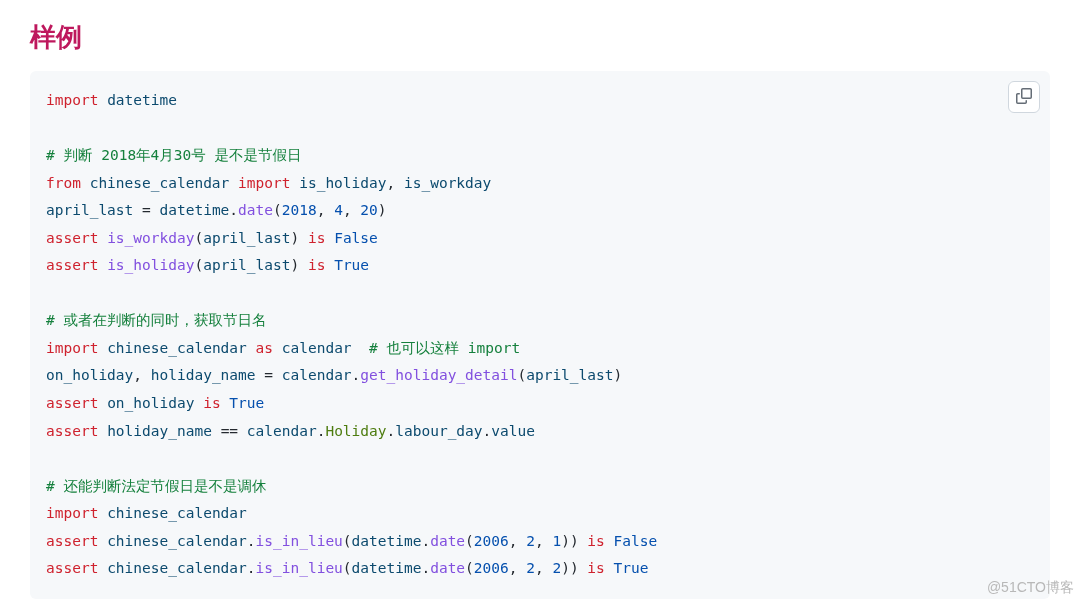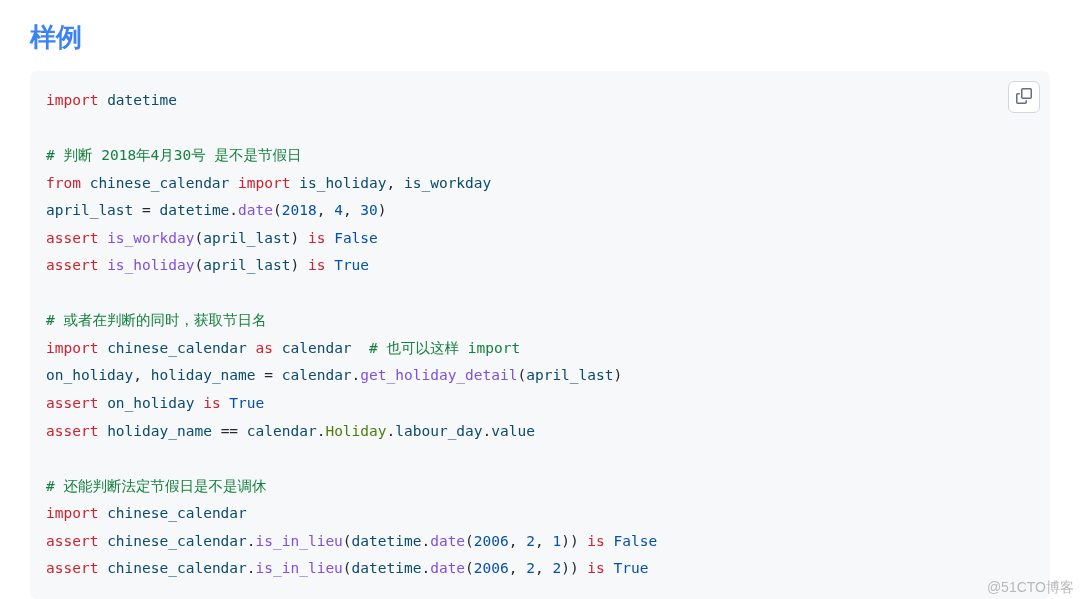--- a/index.html
+++ b/index.html
@@ -7,21 +7,21 @@
     margin: 0;
     padding: 20px 30px;
     font-family: -apple-system, BlinkMacSystemFont, "Segoe UI", Helvetica, Arial, sans-serif;
     background: #fff;
     width: 1080px;
   }
   h2.heading {
     font-size: 26px;
     font-weight: 700;
     margin: 0 0 16px 0;
-    color: #3b82f6;
+    color: #be185d;
   }
   .code-block {
     position: relative;
     background: #f6f8fa;
     border-radius: 6px;
     padding: 16px 16px 16px 16px;
     font-family: ui-monospace, SFMono-Regular, "SF Mono", Menlo, Consolas, "Liberation Mono", monospace;
     font-size: 14.5px;
     line-height: 1.9;
     color: #24292f;
@@ -70,21 +70,21 @@
       <svg viewBox="0 0 16 16">
           <path d="M0 6.75C0 5.784.784 5 1.75 5h1.5a.75.75 0 0 1 0 1.5h-1.5a.25.25 0 0 0-.25.25v7.5c0 .138.112.25.25.25h7.5a.25.25 0 0 0 .25-.25v-1.5a.75.75 0 0 1 1.5 0v1.5A1.75 1.75 0 0 1 9.25 16h-7.5A1.75 1.75 0 0 1 0 14.25Z"></path>
           <path d="M5 1.75C5 .784 5.784 0 6.75 0h7.5C15.216 0 16 .784 16 1.75v7.5A1.75 1.75 0 0 1 14.25 11h-7.5A1.75 1.75 0 0 1 5 9.25Zm1.75-.25a.25.25 0 0 0-.25.25v7.5c0 .138.112.25.25.25h7.5a.25.25 0 0 0 .25-.25v-7.5a.25.25 0 0 0-.25-.25Z"></path>
         </svg>
     </span>
   </button>
 <pre><span class="kw">import</span> <span class="nm">datetime</span>
 
 <span class="cm"># 判断 2018年4月30号 是不是节假日</span>
 <span class="kw">from</span> <span class="nm">chinese_calendar</span> <span class="kw">import</span> <span class="nm">is_holiday</span><span>, </span><span class="nm">is_workday</span>
-<span class="nm">april_last</span><span> = </span><span class="nm">datetime</span><span>.</span><span class="fn">date</span><span>(</span><span class="num">2018</span><span>, </span><span class="num">4</span><span>, </span><span class="num">30</span><span>)</span>
+<span class="nm">april_last</span><span> = </span><span class="nm">datetime</span><span>.</span><span class="fn">date</span><span>(</span><span class="num">2018</span><span>, </span><span class="num">4</span><span>, </span><span class="num">20</span><span>)</span>
 <span class="kw">assert</span> <span class="fn">is_workday</span><span>(</span><span class="nm">april_last</span><span>) </span><span class="kw">is</span> <span class="bool">False</span>
 <span class="kw">assert</span> <span class="fn">is_holiday</span><span>(</span><span class="nm">april_last</span><span>) </span><span class="kw">is</span> <span class="bool">True</span>
 
 <span class="cm"># 或者在判断的同时，获取节日名</span>
 <span class="kw">import</span> <span class="nm">chinese_calendar</span> <span class="kw">as</span> <span class="nm">calendar</span><span>  </span><span class="cm"># 也可以这样 import</span>
 <span class="nm">on_holiday</span><span>, </span><span class="nm">holiday_name</span><span> = </span><span class="nm">calendar</span><span>.</span><span class="fn">get_holiday_detail</span><span>(</span><span class="nm">april_last</span><span>)</span>
 <span class="kw">assert</span> <span class="nm">on_holiday </span><span class="kw">is</span> <span class="bool">True</span>
 <span class="kw">assert</span> <span class="nm">holiday_name </span><span>== </span><span class="nm">calendar</span><span>.</span><span class="attr">Holiday</span><span>.</span><span class="nm">labour_day</span><span>.</span><span class="nm">value</span>
 
 <span class="cm"># 还能判断法定节假日是不是调休</span>

